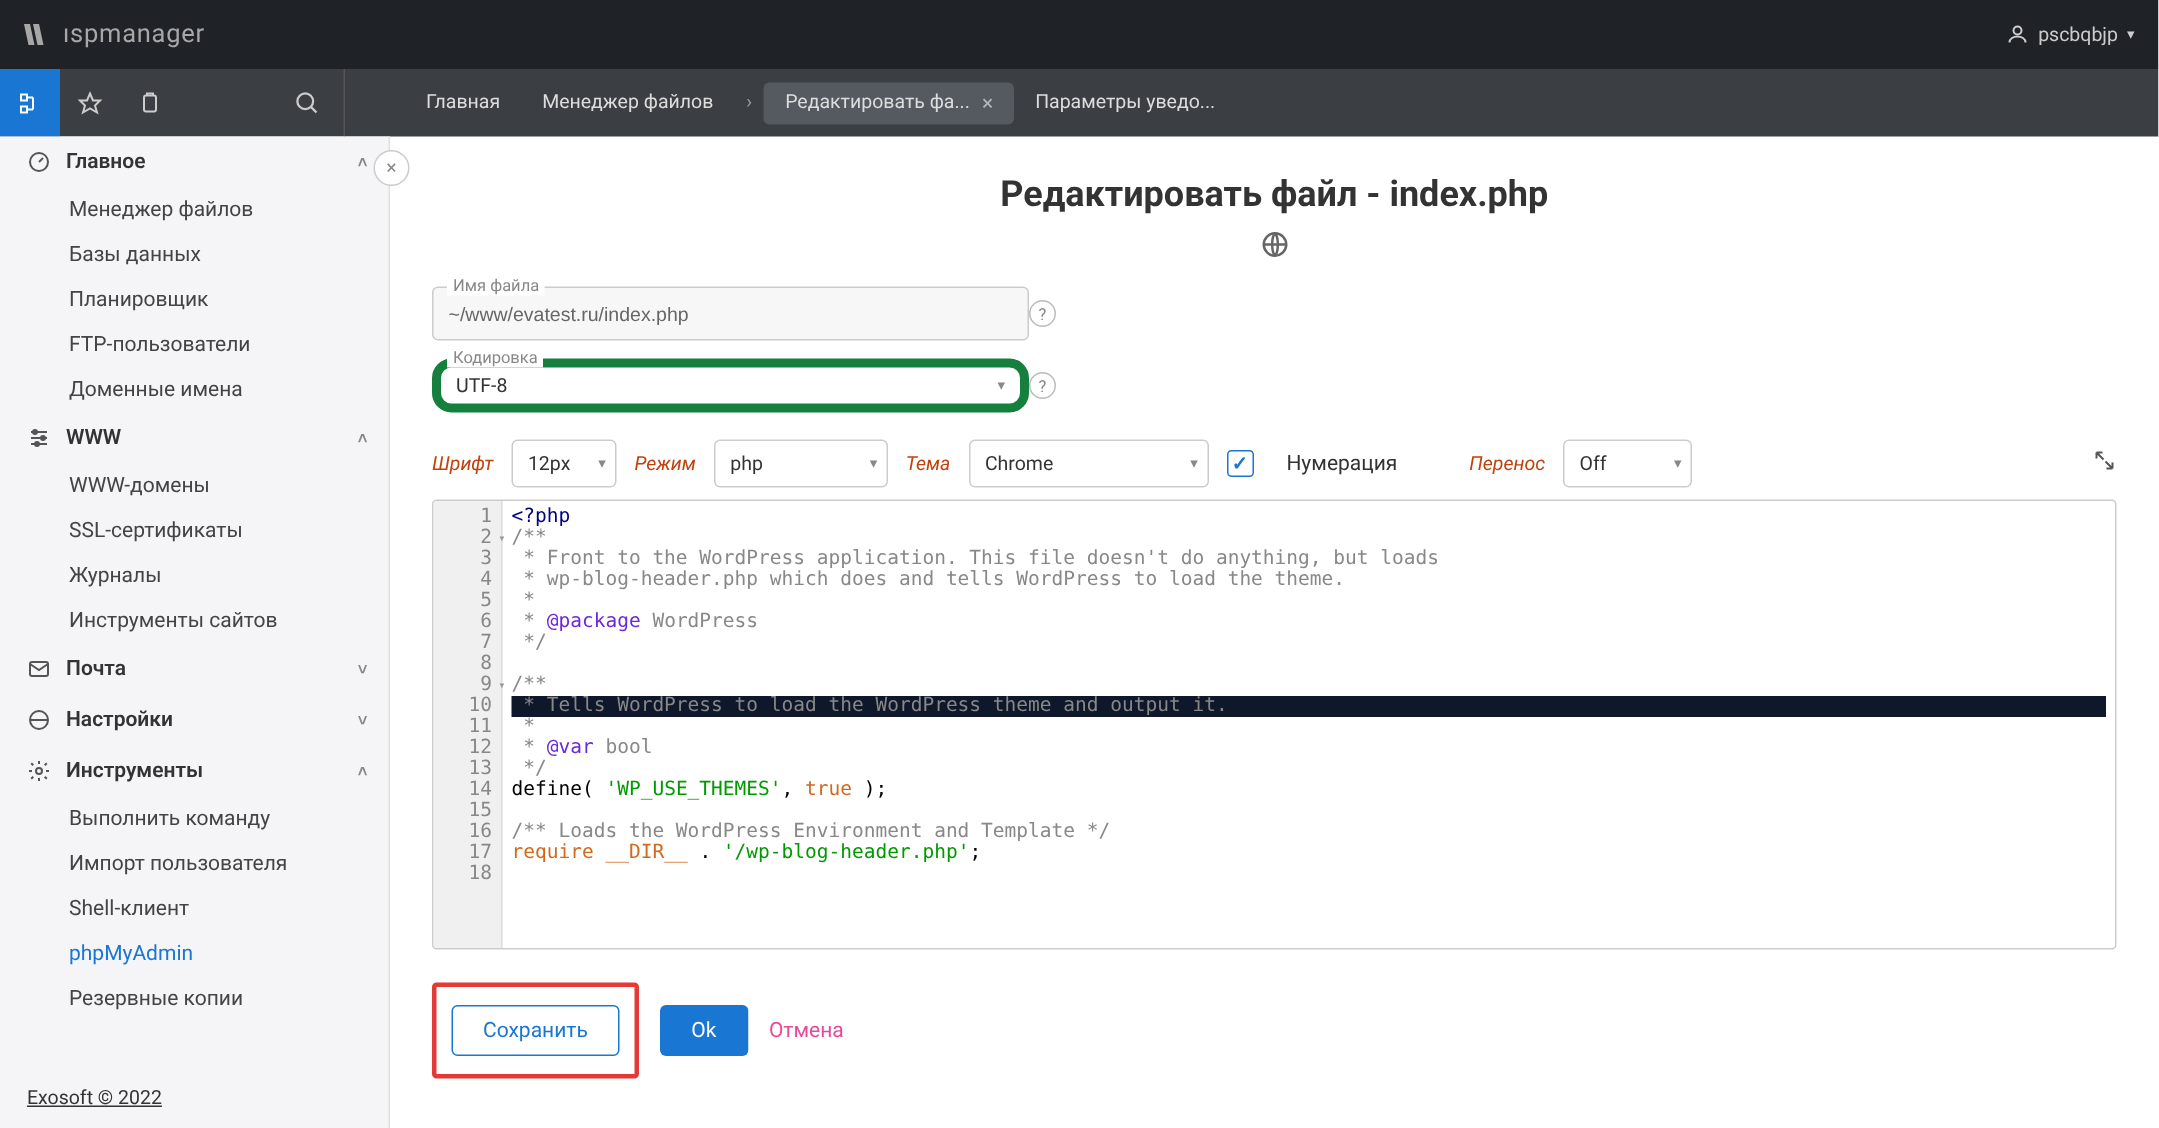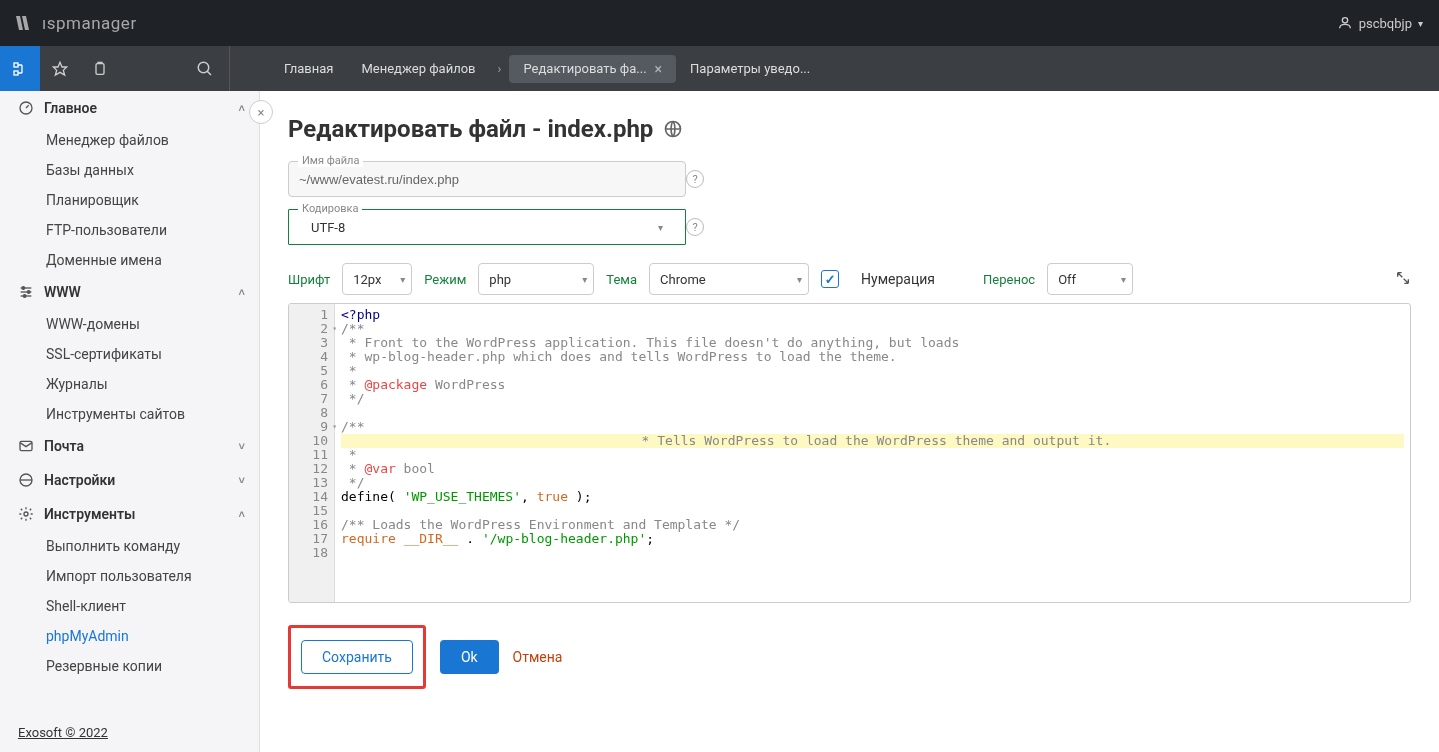--- a/index.html
+++ b/index.html
@@ -22,56 +22,56 @@
 .toolbar .sep { margin: 0 8px; opacity: 0.6; }
 .main { display: flex; height: calc(752px - 91px); }
 .sidebar { width: 260px; background: #f5f5f7; border-right: 1px solid #e0e0e0; position: relative; overflow-y: auto; display: flex; flex-direction: column; }
 .collapse-btn { position: absolute; left: 249px; top: 100px; width: 24px; height: 24px; background: #fff; border: 1px solid #ccc; border-radius: 50%; display: flex; align-items: center; justify-content: center; cursor: pointer; z-index: 10; color: #888; font-size: 13px; }
 .nav-header { display: flex; align-items: center; gap: 10px; padding: 9px 14px 9px 18px; cursor: pointer; font-weight: 600; color: #333; }
 .nav-header .chev { margin-left: auto; font-size: 11px; color: #888; }
 .nav-item { padding: 7px 14px 7px 46px; cursor: pointer; color: #444; }
 .nav-item.active { color: #1976d2; }
 .footer-link { margin-top: auto; padding: 12px 18px; font-size: 13px; color: #333; text-decoration: underline; }
 .content { flex: 1; padding: 24px 28px; overflow: auto; position: relative; }
-.page-title { font-size: 24px; font-weight: 700; display: flex; align-items: center; gap: 10px; margin-bottom: 18px; }
+.page-title { font-size: 24px; font-weight: 700; display: flex; align-items: center; gap: 10px; margin-bottom: 18px; flex-direction: column; }
 .page-title svg { stroke: #666; }
 .form-row { margin-bottom: 12px; display: flex; align-items: center; }
 .field-wrap { position: relative; width: 398px; }
 .field-label { position: absolute; top: -7px; left: 10px; background: #fff; padding: 0 4px; font-size: 11px; color: #888; }
 .field-input { width: 100%; height: 36px; border: 1px solid #ccc; border-radius: 4px; padding: 0 10px; font-size: 13px; background: #f7f7f7; color: #666; }
-.field-select { width: 100%; height: 36px; border: 1px solid #15803d; border-radius: 1px; padding: 0 22px; font-size: 13px; background: #fff; display: flex; align-items: center; justify-content: space-between; cursor: pointer; }
+.field-select { width: 100%; height: 36px; border: 6px solid #15803d; border-radius: 13px; padding: 0 10px; font-size: 13px; background: #fff; display: flex; align-items: center; justify-content: space-between; cursor: pointer; }
 .help-icon { width: 18px; height: 18px; border: 1px solid #bbb; border-radius: 50%; display: flex; align-items: center; justify-content: center; font-size: 11px; color: #888; cursor: pointer; }
 .editor-controls { display: flex; align-items: center; gap: 12px; margin: 18px 0 8px; flex-wrap: wrap; }
-.ctrl-label { font-size: 13px; color: #15803d; }
+.ctrl-label { font-size: 13px; color: #c2410c; font-style: italic; }
 .small-select { height: 32px; border: 1px solid #ccc; border-radius: 4px; padding: 0 22px 0 10px; font-size: 13px; background: #fff; display: flex; align-items: center; justify-content: space-between; cursor: pointer; position: relative; }
 .small-select .chev-down { position: absolute; right: 6px; font-size: 10px; color: #888; }
 .checkbox-wrap { display: flex; align-items: center; gap: 22px; cursor: pointer; }
 .checkbox { width: 18px; height: 18px; border: 1.5px solid #1976d2; border-radius: 3px; display: flex; align-items: center; justify-content: center; }
 .checkbox.checked::after { content: "✓"; color: #1976d2; font-size: 13px; font-weight: bold; }
 .expand-icon { margin-left: auto; cursor: pointer; color: #555; }
 .code-editor { border: 1px solid #ccc; border-radius: 3px; display: flex; height: 300px; font-family: Consolas, Monaco, monospace; font-size: 13px; overflow: hidden; }
 .gutter { background: #f0f0f0; border-right: 1px solid #ddd; padding: 4px 0; text-align: right; width: 46px; color: #888; }
 .gutter .ln { padding: 0 6px; height: 14px; line-height: 14px; position: relative; }
 .gutter .ln.fold::after { content: "▾"; position: absolute; right: -3px; font-size: 8px; color: #999; }
 .code-body { flex: 1; padding: 4px 6px; white-space: pre; line-height: 14px; overflow: auto; }
 .code-line { height: 14px; }
-.code-line.hl { background: #fef9c3; text-align: center; }
+.code-line.hl { background: #0f172a; }
 .k-tag { color: #008; }
 .k-comment { color: #888; }
-.k-ann { color: #ef4444; }
+.k-ann { color: #6d28d9; }
 .k-func { color: #000; }
 .k-str { color: #090; }
 .k-const { color: #d2691e; }
 .k-punc { color: #000; }
 .actions { display: flex; align-items: center; gap: 14px; margin-top: 22px; }
 .btn-save-wrap { border: 3px solid #e53935; padding: 12px 10px; border-radius: 3px; }
 .btn { height: 34px; padding: 0 20px; border-radius: 4px; font-size: 14px; cursor: pointer; display: flex; align-items: center; justify-content: center; border: 1px solid transparent; }
 .btn.outline { background: #fff; border: 1px solid #1976d2; color: #1976d2; }
 .btn.primary { background: #1976d2; color: #fff; }
-.btn-link { color: #c2410c; cursor: pointer; font-size: 14px; }
+.btn-link { color: #ec4899; cursor: pointer; font-size: 14px; }
 </style>
 </head>
 <body>
 
 <div class="topbar">
   <div class="logo">
     <svg width="20" height="14" viewBox="0 0 20 14">
         <path d="M0 0 L4 0 L7 14 L3 14 Z M6 0 L10 0 L13 14 L9 14 Z"></path>
       </svg>
     <span>ıspmanager</span>

